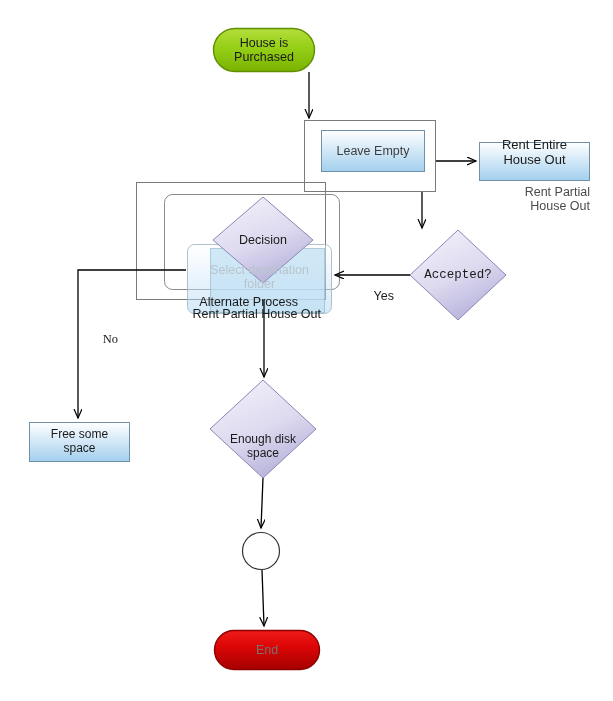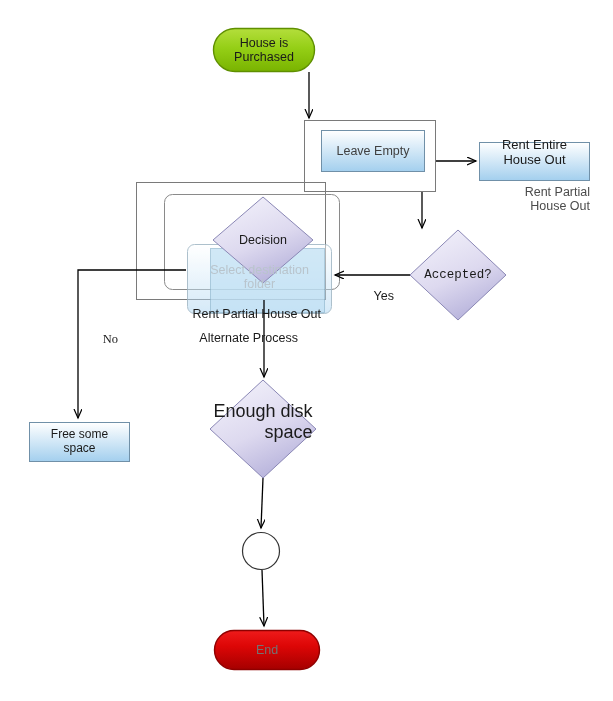--- a/index.html
+++ b/index.html
@@ -126,35 +126,35 @@
 
   <div class="node-label" style="left:305px; top:130px; width:104px; height:42px; font-size:12.5px; color:#404040;margin-left:16px;">Leave Empty</div>
 
   <div class="node-label" style="left:479px; top:142px; width:111px; height:22px; font-size:13px; color:#1a1a1a;">Rent Entire
 House Out</div>
 
   <div class="node-label" style="left:213px; top:228px; width:100px; height:24px; font-size:12.5px; color:#1a1a1a;">Decision</div>
 
   <div class="node-label" style="left:410px; top:263px; width:96px; height:24px; font-size:12.5px; color:#1a1a1a;font-family:Liberation Mono, monospace;">Accepted?</div>
 
-  <div class="node-label" style="left:210px; top:403px; width:106px; height:38px; font-size:18px; color:#1a1a1a;text-align:right;">Enough disk
+  <div class="node-label" style="left:210px; top:428px; width:106px; height:38px; font-size:12px; color:#1a1a1a;">Enough disk
 space</div>
 
   <div class="node-label" style="left:29px; top:422px; width:101px; height:40px; font-size:12px; color:#1a1a1a;">Free some
 space</div>
 
   <div class="node-label" style="left:214px; top:630px; width:106px; height:40px; font-size:12.5px; color:#737373;">End</div>
 
   <div class="node-label" style="left:187px; top:255px; width:145px; height:44px; font-size:12.5px; color:#b9c4cc;">Select destination
 folder</div>
 
   <div class="free-label" style="left:364px; top:289px; width:30px; font-size:12.5px; color:#1a1a1a;">Yes</div>
 
   <div class="free-label" style="left:92px; top:332px; width:26px; font-size:12.5px; color:#1a1a1a;font-family:Liberation Serif, serif;">No</div>
 
   <div class="free-label" style="left:479px; top:185px; width:111px; font-size:12.5px; color:#4b4b4b;">Rent Partial
 House Out</div>
 
-  <div class="free-label" style="left:178px; top:295px; width:120px; font-size:12.5px; color:#1a1a1a;margin-top:36px;">Alternate Process</div>
+  <div class="free-label" style="left:178px; top:295px; width:120px; font-size:12.5px; color:#1a1a1a;">Alternate Process</div>
 
   <div class="free-label" style="left:157px; top:307px; width:164px; font-size:12.5px; color:#1a1a1a;">Rent Partial House Out</div>
 
 </div>
 
 </body></html>

